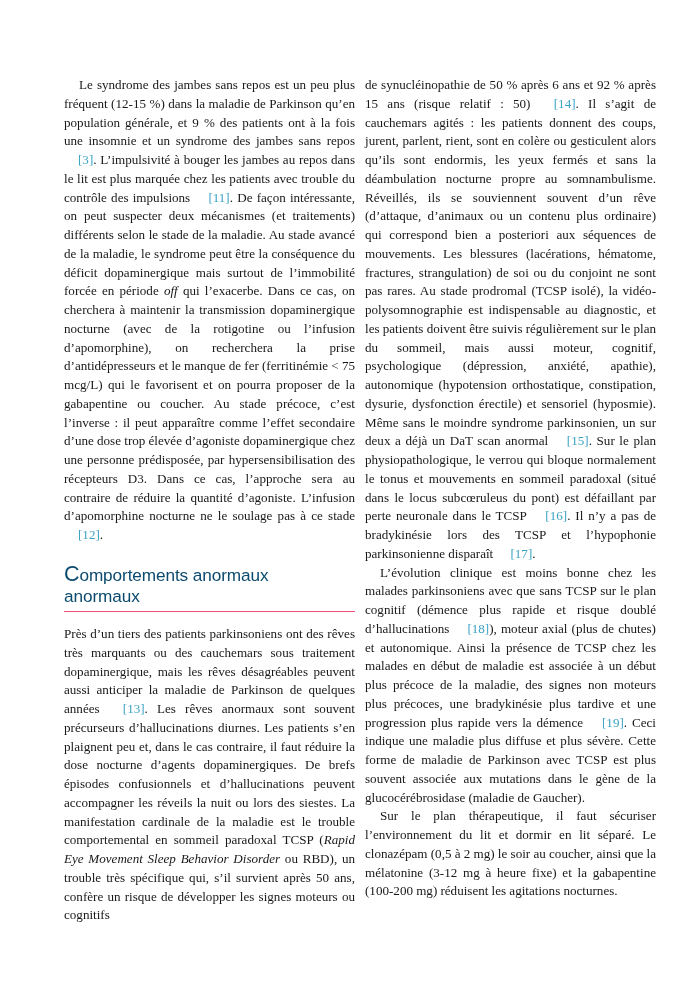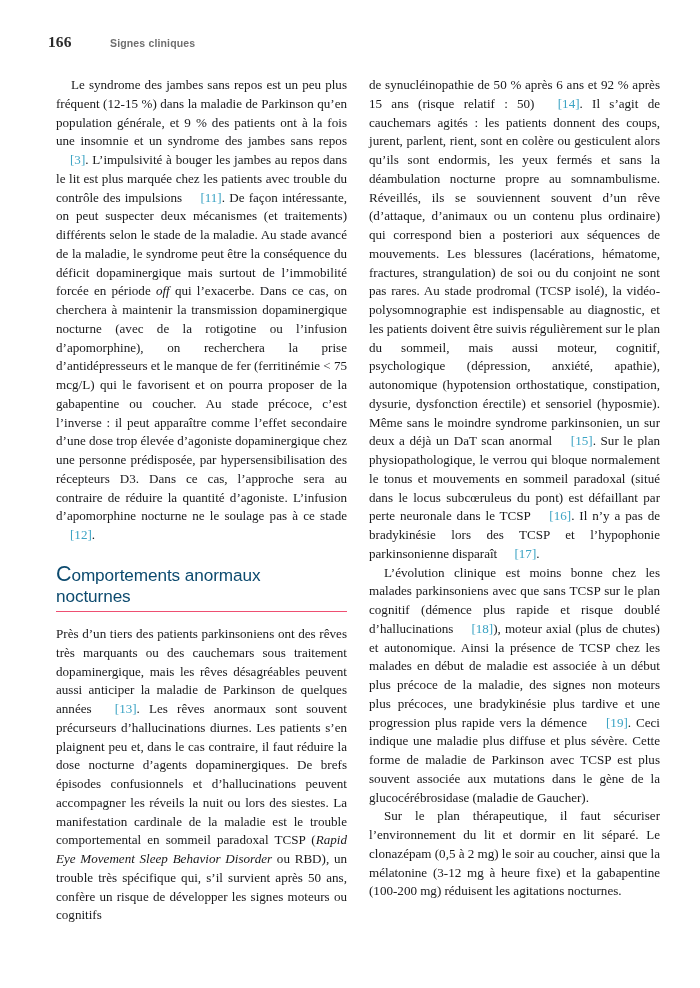--- a/index.html
+++ b/index.html
@@ -50,24 +50,24 @@
     font-size: 10.5px;
     font-weight: 700;
     color: #6e6e6e;
     letter-spacing: 0.15px;
   }
 
   
   .columns {
     position: absolute;
     top: 76px;
-    left: 56px;
+    left: 64px;
     width: 604px;
     display: flex;
-    gap: 22px;
+    gap: 10px;
   }
   .col {
     width: 291px;
     flex: 0 0 291px;
   }
 
   p.body {
     margin: 0;
     font-size: 13.1px;
     line-height: 18.75px;
@@ -109,32 +109,28 @@
     height: 1.4px;
     background: #ee4f72;
     width: 100%;
   }
 </style>
 </head>
 <body>
 
 <div class="page">
 
-  <div class="running-head">
-    <span class="folio">166</span>
-    <span class="head-title">Signes cliniques</span>
-  </div>
 
   <div class="columns">
 
     <div class="col">
 
       <p class="body indent"><span>Le syndrome des jambes sans repos est un peu plus fréquent (12-15 %) dans la maladie de Parkinson qu’en population générale, et 9 % des patients ont à la fois une insomnie et un syndrome des jambes sans repos </span><span class="ref">[3]</span><span>. L’impulsivité à bouger les jambes au repos dans le lit est plus marquée chez les patients avec trouble du contrôle des impulsions </span><span class="ref">[11]</span><span>. De façon intéressante, on peut suspecter deux mécanismes (et traitements) différents selon le stade de la maladie. Au stade avancé de la maladie, le syndrome peut être la conséquence du déficit dopaminergique mais surtout de l’immobilité forcée en période </span><i>off</i><span> qui l’exacerbe. Dans ce cas, on cherchera à maintenir la transmission dopaminergique nocturne (avec de la rotigotine ou l’infusion d’apomorphine), on recherchera la prise d’antidépresseurs et le manque de fer (ferritinémie &lt; 75 mcg/L) qui le favorisent et on pourra proposer de la gabapentine ou coucher. Au stade précoce, c’est l’inverse : il peut apparaître comme l’effet secondaire d’une dose trop élevée d’agoniste dopaminergique chez une personne prédisposée, par hypersensibilisation des récepteurs D3. Dans ce cas, l’approche sera au contraire de réduire la quantité d’agoniste. L’infusion d’apomorphine nocturne ne le soulage pas à ce stade </span><span class="ref">[12]</span><span>.</span></p>
 
-      <h2 class="section-heading"><span class="cap">C</span><span>omportements anormaux</span><br><span>nocturnes</span></h2>
+      <h2 class="section-heading"><span class="cap">C</span><span>omportements anormaux</span><br><span>anormaux</span></h2>
       <div class="heading-rule"></div>
 
       <p class="body"><span>Près d’un tiers des patients parkinsoniens ont des rêves très marquants ou des cauchemars sous traitement dopaminergique, mais les rêves désagréables peuvent aussi anticiper la maladie de Parkinson de quelques années </span><span class="ref">[13]</span><span>. Les rêves anormaux sont souvent précurseurs d’hallucinations diurnes. Les patients s’en plaignent peu et, dans le cas contraire, il faut réduire la dose nocturne d’agents dopaminergiques. De brefs épisodes confusionnels et d’hallucinations peuvent accompagner les réveils la nuit ou lors des siestes. La manifestation cardinale de la maladie est le trouble comportemental en sommeil paradoxal TCSP (</span><i>Rapid Eye Movement Sleep Behavior Disorder</i><span> ou RBD), un trouble très spécifique qui, s’il survient après 50 ans, confère un risque de développer les signes moteurs ou cognitifs</span></p>
 
     </div>
 
     <div class="col">
 
       <p class="body"><span>de synucléinopathie de 50 % après 6 ans et 92 % après 15 ans (risque relatif : 50) </span><span class="ref">[14]</span><span>. Il s’agit de cauchemars agités : les patients donnent des coups, jurent, parlent, rient, sont en colère ou gesticulent alors qu’ils sont endormis, les yeux fermés et sans la déambulation nocturne propre au somnambulisme. Réveillés, ils se souviennent souvent d’un rêve (d’attaque, d’animaux ou un contenu plus ordinaire) qui correspond bien a posteriori aux séquences de mouvements. Les blessures (lacérations, hématome, fractures, strangulation) de soi ou du conjoint ne sont pas rares. Au stade prodromal (TCSP isolé), la vidéo-polysomnographie est indispensable au diagnostic, et les patients doivent être suivis régulièrement sur le plan du sommeil, mais aussi moteur, cognitif, psychologique (dépression, anxiété, apathie), autonomique (hypotension orthostatique, constipation, dysurie, dysfonction érectile) et sensoriel (hyposmie). Même sans le moindre syndrome parkinsonien, un sur deux a déjà un DaT scan anormal </span><span class="ref">[15]</span><span>. Sur le plan physiopathologique, le verrou qui bloque normalement le tonus et mouvements en sommeil paradoxal (situé dans le locus subcœruleus du pont) est défaillant par perte neuronale dans le TCSP </span><span class="ref">[16]</span><span>. Il n’y a pas de bradykinésie lors des TCSP et l’hypophonie parkinsonienne disparaît </span><span class="ref">[17]</span><span>.</span></p>
 

